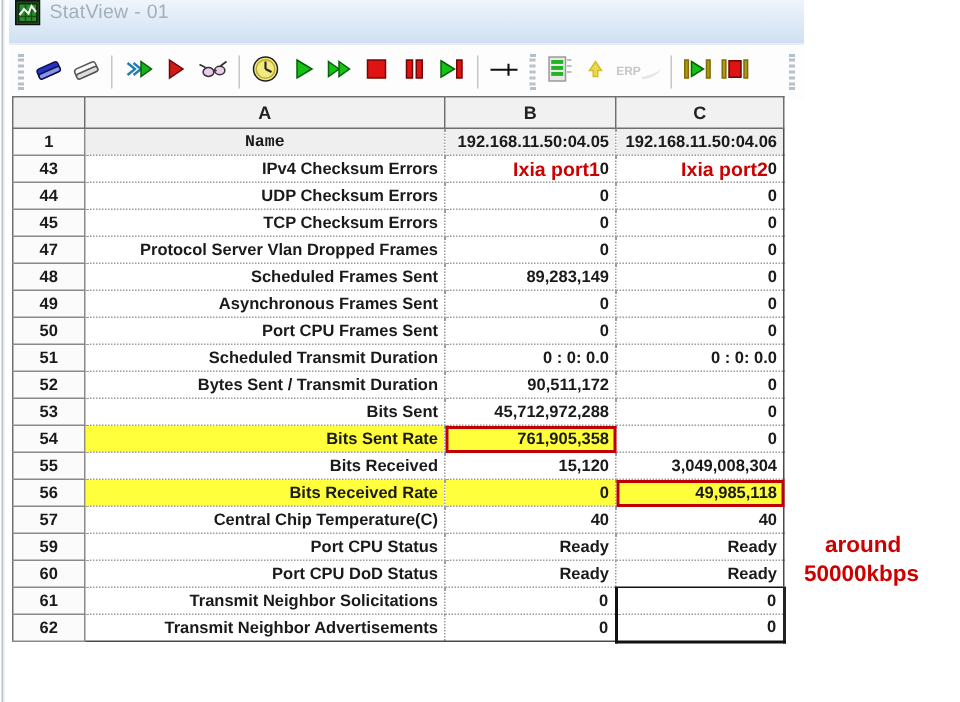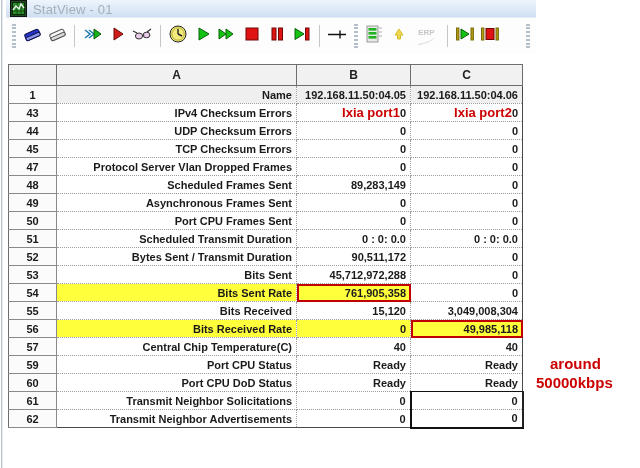--- a/index.html
+++ b/index.html
@@ -7,51 +7,51 @@
               font-family:"Liberation Sans", sans-serif; }
   #stage { position:relative; width:640px; height:468px; background:#ffffff; }
 
   
   .frame-line { position:absolute; left:1px; top:0; width:2px; height:468px;
                 border-left:1px solid #b9c4cf; border-right:1px solid #e4eaf0; }
 
   .window { position:absolute; left:6px; top:0; width:530px; height:468px; background:#fff; }
 
   
-  .titlebar { height:18px; background:linear-gradient(#eef5fc,#cfe0f2);
-              display:flex; align-items:flex-end; padding-left:4px;
+  .titlebar { height:30px; background:linear-gradient(#eef5fc,#cfe0f2);
+              display:flex; align-items:flex-start; padding-left:4px;
               border-bottom:1px solid #e7edf4; }
   .app-icon { width:17px; height:17px; display:inline-block; margin-right:6px; }
   .title-text { color:#a3afbb; font-size:13px; letter-spacing:.2px; }
 
   
   .toolbar { height:36px; background:#fdfdfd; display:flex; align-items:center;
              padding:0 2px; }
   .tbtn { width:24px; height:24px; display:flex; align-items:center; justify-content:center;
           margin:0 1px; }
   .tbtn svg { width:20px; height:20px; }
   .sep { width:1px; height:22px; background:#c6c6c6; margin:0 5px; }
   .grip { width:3px; height:24px; border-left:2px dotted #b3bfcb; border-right:2px dotted #b3bfcb; margin:0 4px; }
-  .erp-btn { flex-direction:column; width:30px; opacity:.85; }
+  .erp-btn { flex-direction:row; width:30px; opacity:.85; }
   .erp-text { font-size:8px; font-weight:bold; color:#bdbdbd; line-height:8px; }
   .erp-swoosh { width:18px; height:7px; border-bottom:2px solid #e3e3e3; border-radius:0 0 90% 20%; transform:rotate(-12deg); }
 
   
   .grid-wrap { position:absolute; left:2px; top:64px; }
   table { border-collapse:collapse; table-layout:fixed; background:#fff;
           font-size:11px; font-weight:bold; color:#1a1a1a; }
   table { border:1px solid #4a4a4a; }
   th, td { height:18px; white-space:nowrap; overflow:hidden; padding:0 4px; }
   thead th { height:21px; background:#f1f1f1; border:1px solid #6e6e6e;
              font-size:12px; color:#222; text-align:center; }
   td.num { background:#fbfbfb; border:1px solid #8a8a8a; border-left:1px solid #6e6e6e;
            text-align:center; font-size:11px; }
   td.a { text-align:right; border-right:1px dotted #9c9c9c; border-bottom:1px dotted #9c9c9c; }
   td.b, td.c { text-align:right; border-right:1px dotted #9c9c9c; border-bottom:1px dotted #9c9c9c; }
-  tr.name-row td.a { text-align:right; }
+  tr.name-row td.a { text-align:center;font-family:Liberation Mono, monospace; }
   tr.name-row td.a, tr.name-row td.b, tr.name-row td.c { background:#efefef; }
   td.hl { background:var(--hl,#ffff3c); }
   td.redbox { outline:2px solid var(--redbox,#c00000); outline-offset:-2px;margin-top:32px; }
   td.selc { border-left:2px solid #111; border-right:2px solid #222; }
   td.selc.sel-start { border-top:1px solid #111; }
   td.selc.sel-end { border-bottom:2px solid #111; }
   .cellflex { display:flex; align-items:center; }
   .cell-note { flex:1; color:var(--red,#cc0000); font-size:13px; font-weight:bold; }
   .cell-val { margin-left:auto; }
 

